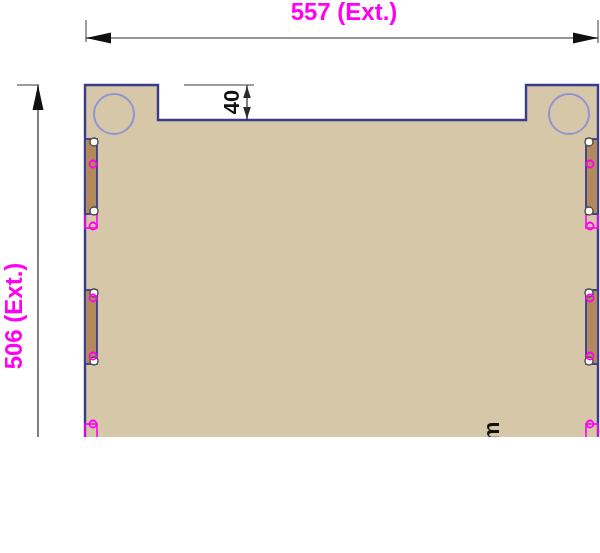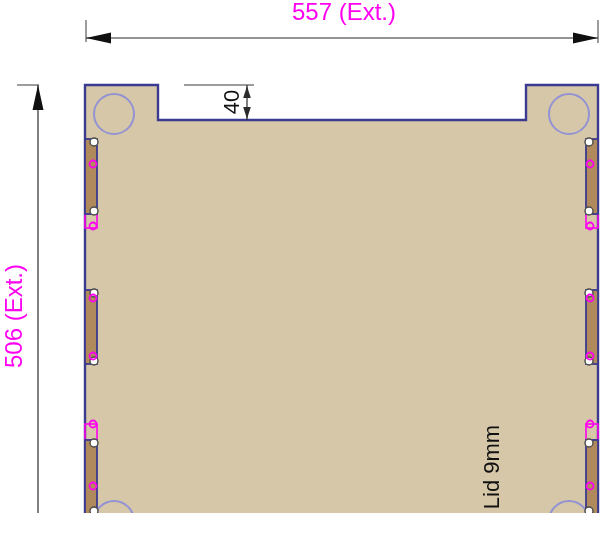--- a/index.html
+++ b/index.html
@@ -1,22 +1,23 @@
 <!DOCTYPE html>
 <html style="--background: #ffffff; --panel-fill: #d6c7a8; --slot-fill: #b08a5c; --outline: #3a3a8e; --corner-circle: #9393d4; --magenta: #ff00f0; --dimension-text: #ff00f0; --line: #2b2b2b;"><head>
 <meta charset="utf-8">
 <style>
   html, body { margin: 0; padding: 0; background: #ffffff; }
   .stage {
     position: relative;
     width: 600px;
-    height: 513px;
+    height: 437px;
     background: var(--background, #ffffff);
     font-family: "Liberation Sans", sans-serif;
     overflow: hidden;
+    font-weight: bold;
   }
   svg { display: block; }
   svg text { font-family: "Liberation Sans", sans-serif; }
 
   .panel   { fill: var(--panel-fill); stroke: var(--outline); stroke-width: 2.4; stroke-linejoin: miter; }
   .baseline-thick { stroke: var(--outline); stroke-width: 4; fill: none; }
   .slot    { fill: var(--slot-fill); stroke: var(--outline); stroke-width: 1.8; }
   .stub    { fill: none; stroke: var(--magenta); stroke-width: 1.6; }
   .drill   { fill: #ffffff; stroke: #4a4a4a; stroke-width: 1.4; }
   .magdot  { fill: none; stroke: var(--magenta); stroke-width: 1.8; }

